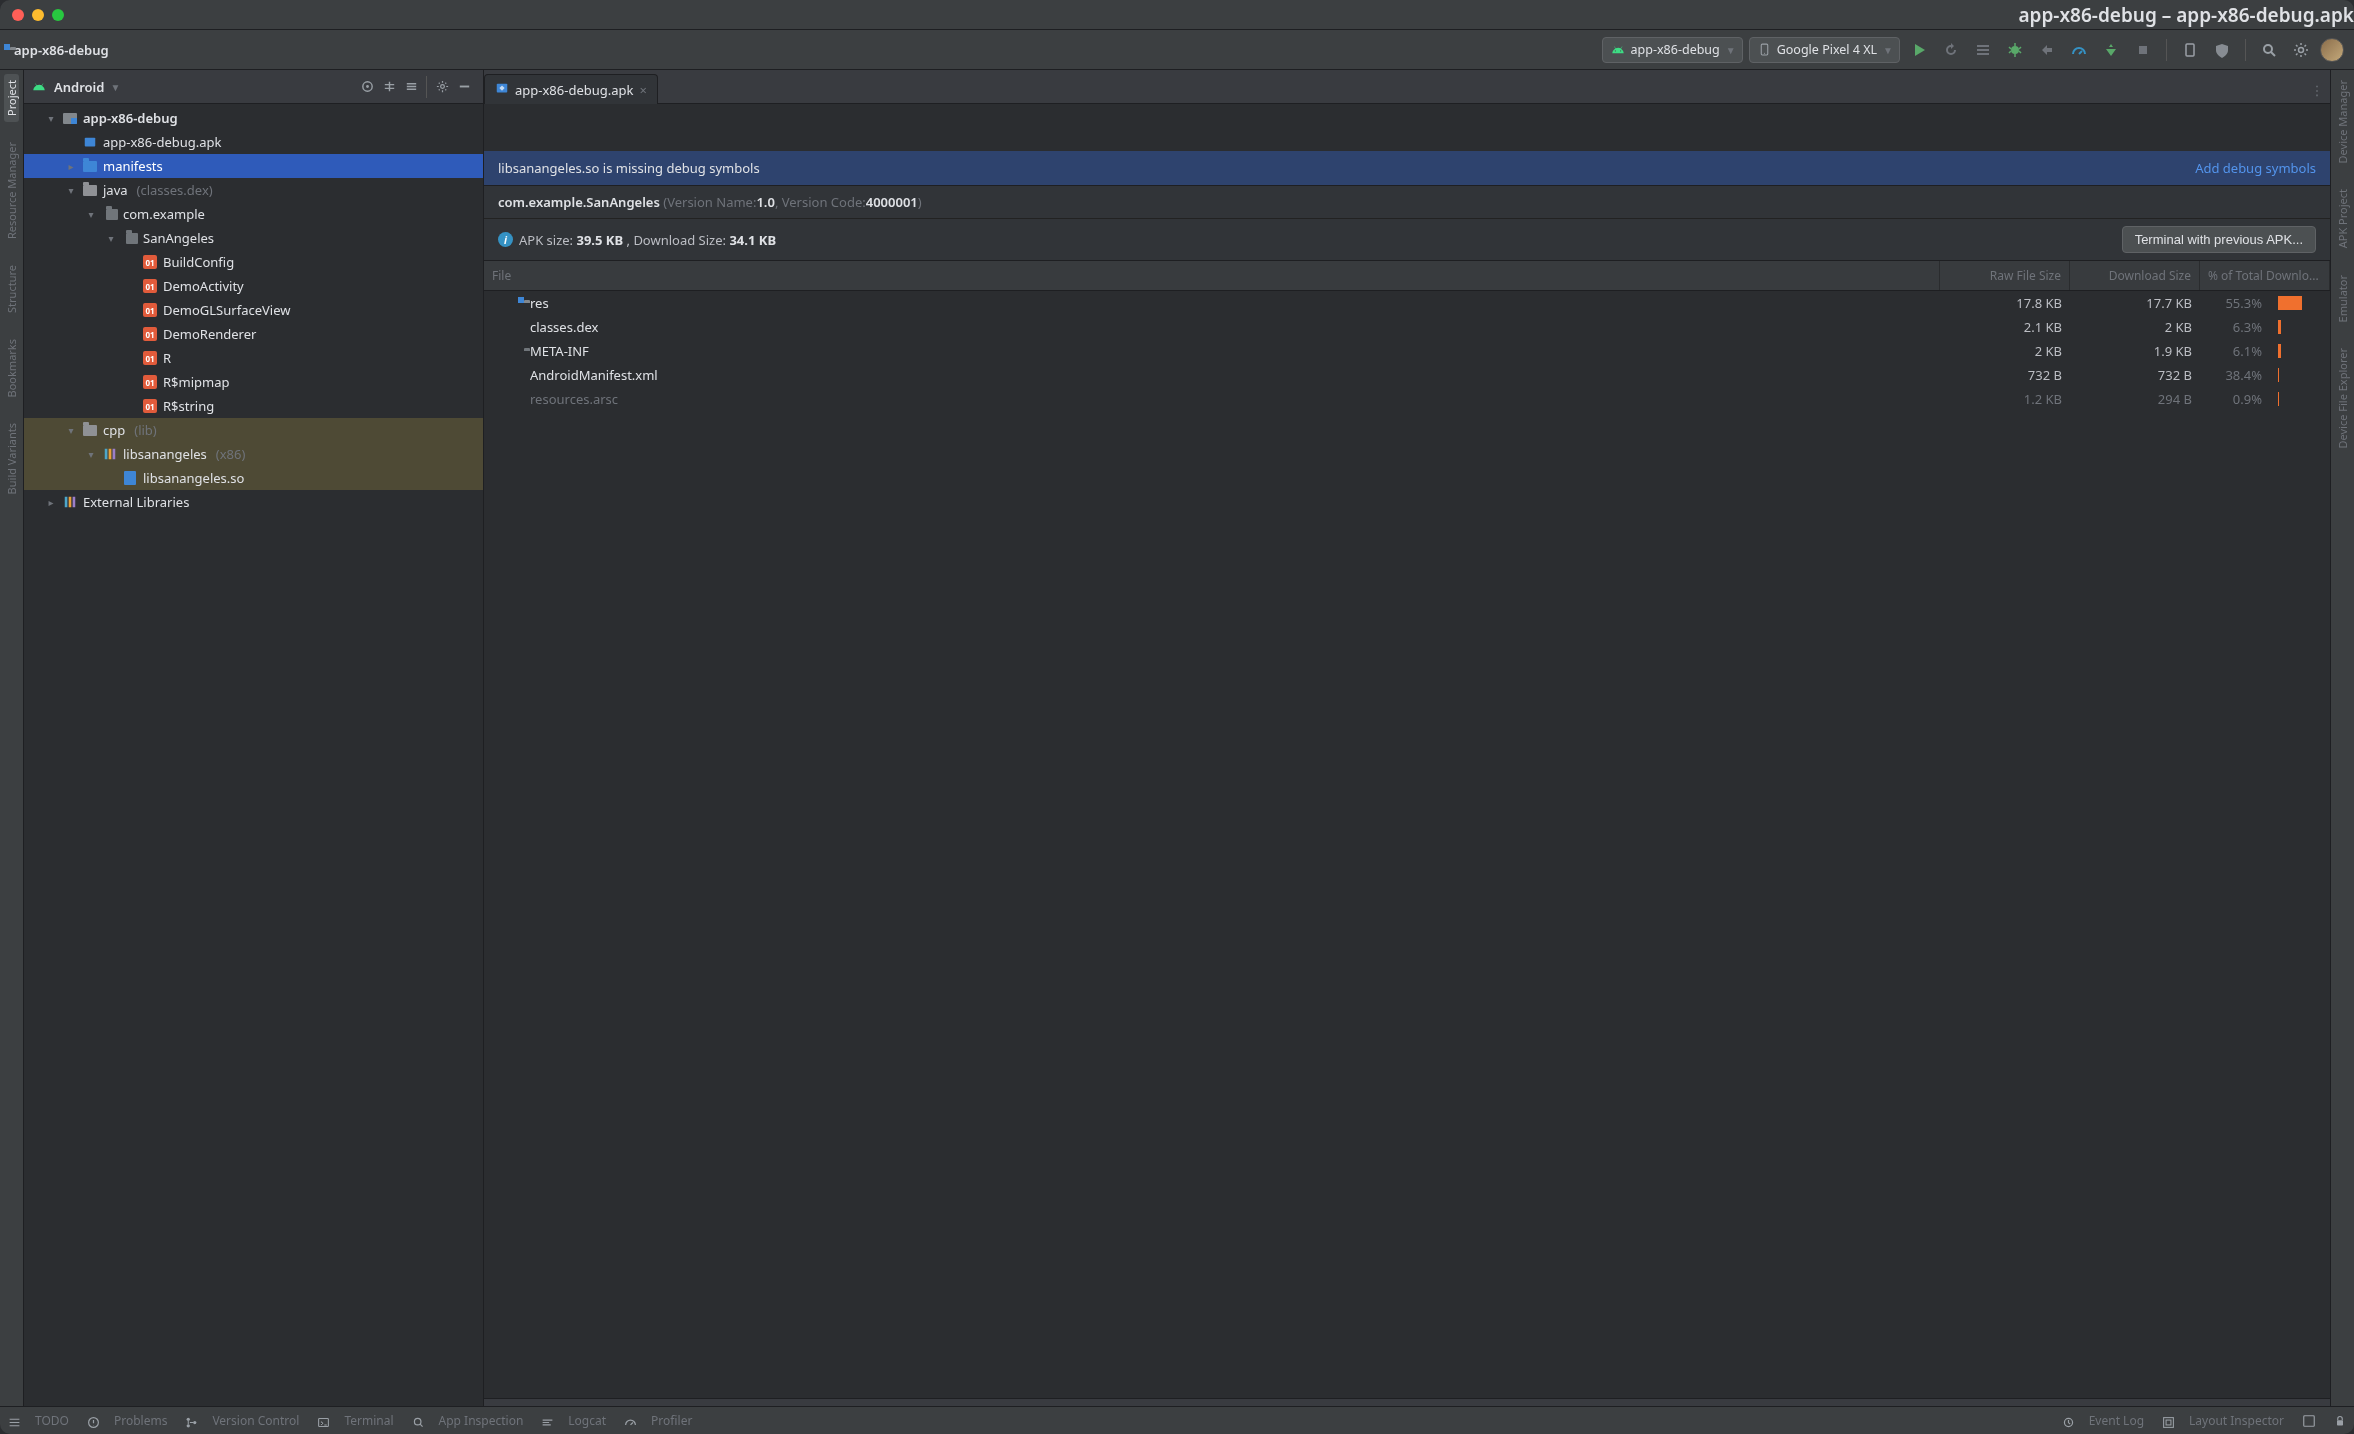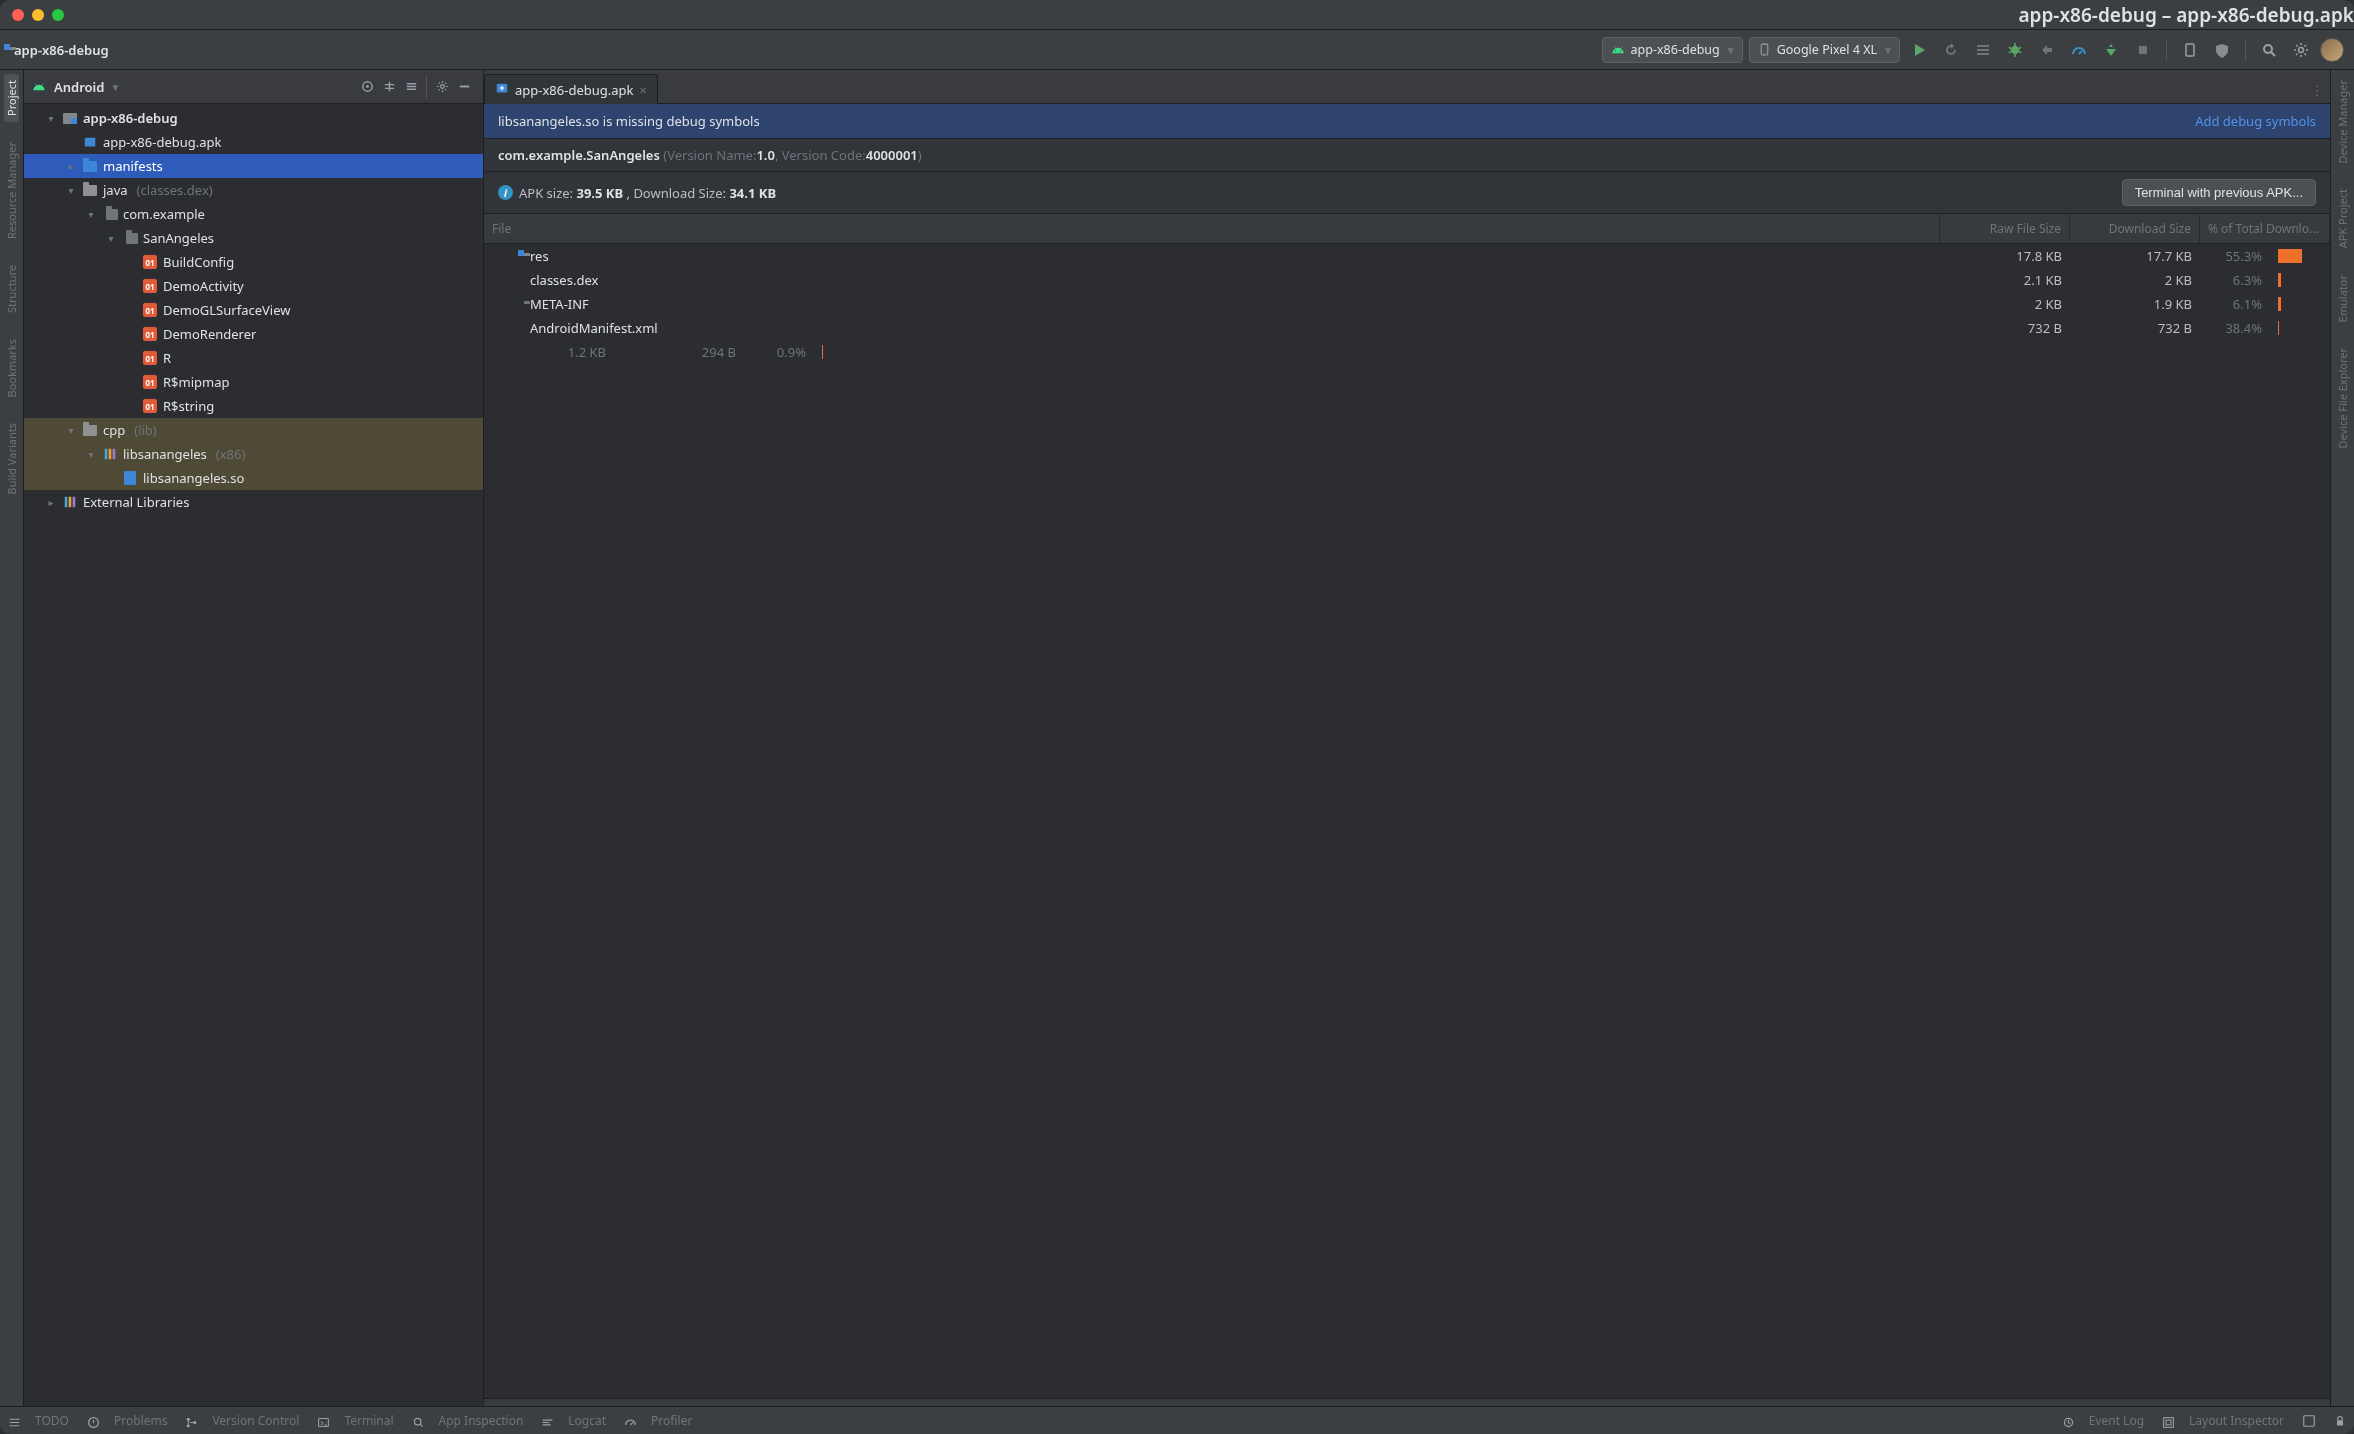--- a/index.html
+++ b/index.html
@@ -90,21 +90,21 @@
   .trow .ficon{width:16px;height:16px;display:inline-flex;align-items:center;justify-content:center;}
   .trow .label{color:var(--fg-bright);}
   .trow.sel .label{color:#fff;}
   .trow .dim{color:var(--fg-dim);margin-left:4px;}
   
   .editor{flex:1;display:flex;flex-direction:column;min-width:0;}
   .tabbar{height:34px;background:var(--bg-panel);display:flex;align-items:flex-end;border-bottom:1px solid var(--border);}
   .tab{height:30px;display:flex;align-items:center;padding:0 10px;gap:6px;background:#313438;border-top:1px solid var(--border);border-right:1px solid var(--border);border-left:1px solid var(--border);color:var(--fg-bright);font-size:13px;border-radius:4px 4px 0 0;position:relative;top:1px;}
   .tab .close{color:var(--fg-dim);}
   .tabbar .tspacer{flex:1;}
-  .banner{background:#2E436E;color:var(--fg-bright);padding:8px 14px;display:flex;align-items:center;border-bottom:1px solid var(--border);}
+  .banner{background:#2E436E;color:var(--fg-bright);padding:8px 14px;display:flex;align-items:center;border-bottom:1px solid var(--border);margin-top:47px;}
   .banner .link{color:var(--accent);margin-left:auto;}
   .meta{background:#313438;padding:7px 14px;border-bottom:1px solid #222;display:flex;align-items:center;}
   .meta .pkg{color:var(--fg-bright);font-weight:600;}
   .meta .dim{color:var(--fg-dim);}
   .meta2{background:#313438;padding:7px 14px;border-bottom:1px solid var(--border);display:flex;align-items:center;gap:6px;}
   .meta2 .info{width:15px;height:15px;border-radius:50%;background:#3592C4;color:#fff;display:flex;align-items:center;justify-content:center;font-size:10px;font-weight:bold;font-style:italic;}
   .btn{background:var(--btnbg);border:1px solid var(--btnborder);color:var(--fg-bright);padding:5px 12px;border-radius:4px;font-size:13px;margin-left:auto;}
   .headerrow{display:flex;background:#383b3e;color:var(--fg-dim);font-size:12px;border-bottom:1px solid var(--border);}
   .headerrow>div{padding:6px 8px;border-right:1px solid #2a2c2e;}
   .filetable{flex:1;overflow:auto;}
@@ -535,20 +535,26 @@
             <span class="lbl">AndroidManifest.xml</span>
           </div>
           <div class="col-raw" style="">732 B</div>
           <div class="col-dl" style="">732 B</div>
           <div class="col-pct">38.4%</div>
           <div class="col-bar">
             <div class="bar" style="width:3%"></div>
           </div>
         </div>
         <div class="frow">
+          <div class="col-file">
+            <span style="width:8px"></span>
+            <span style="width:12px;display:inline-block;"></span>
+            <span class="ficon"><span class="i-file blue"></span></span>
+            <span class="dim">resources.arsc</span>
+          </div>
           <div class="col-raw" style="color:var(--fg-dim);">1.2 KB</div>
           <div class="col-dl" style="color:var(--fg-dim);">294 B</div>
           <div class="col-pct">0.9%</div>
           <div class="col-bar">
             <div class="bar" style="width:3%"></div>
           </div>
         </div>
       </div>
     <div style="height:8px;background:var(--bg-panel);border-top:1px solid var(--border);"></div>
   </div>

